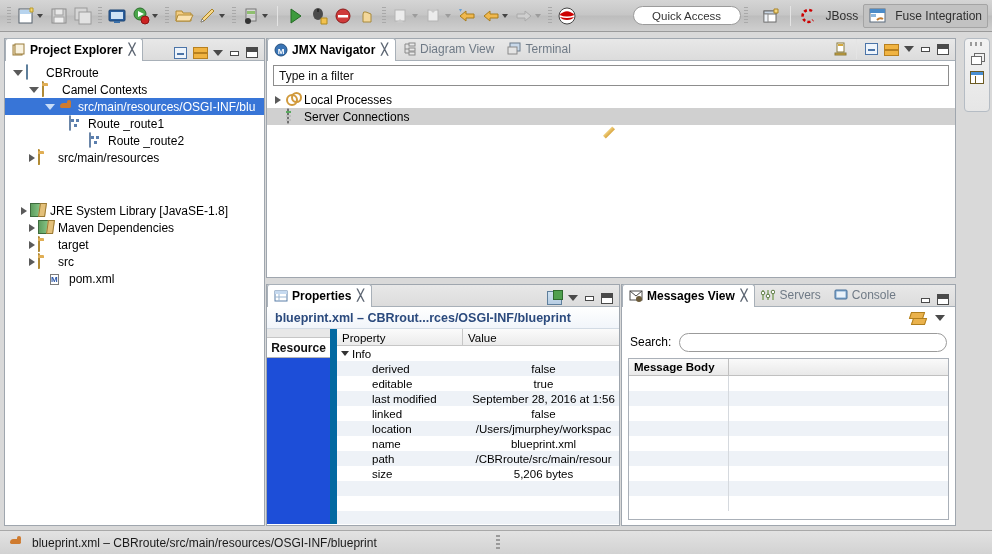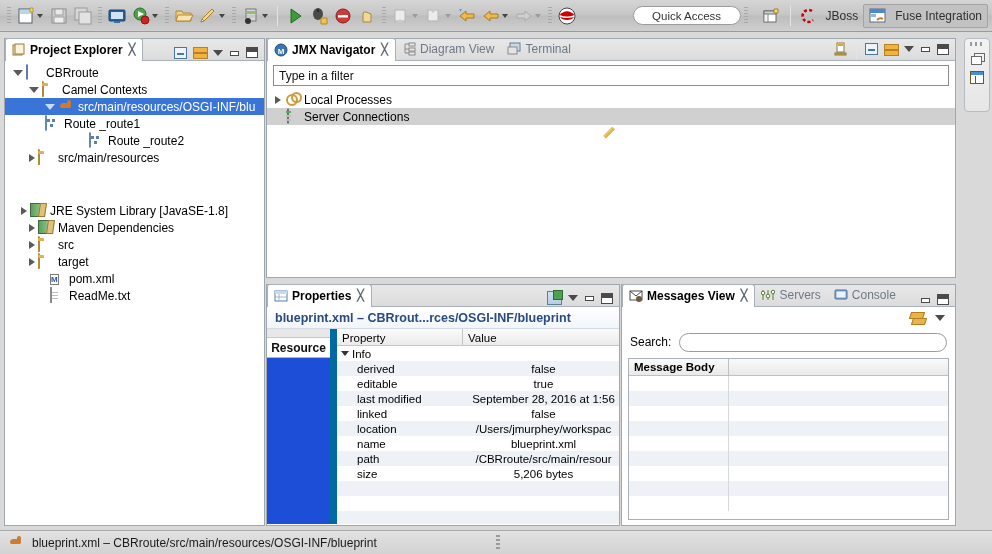--- a/index.html
+++ b/index.html
@@ -169,21 +169,21 @@
   .thead { display: flex; height: 17px; background: linear-gradient(to bottom,#fbfbfb,#ebebeb);
            border-bottom: 1px solid #c6c6c6; font-size: 11.5px; }
   .th { padding: 1px 0 0 5px; display: flex; align-items: center; }
   .th.c1 { width: 126px; border-right: 1px solid #c6c6c6; }
   .th.c2 { flex: 1; }
   .trow2 { display: flex; height: 15px; font-size: 11.5px; align-items: center; }
   .trow2.alt { background: #eef2f7; }
   .td1 { width: 126px; padding-left: 6px; white-space: nowrap; overflow: hidden;
          border-right: 1px solid transparent; display: flex; align-items: center; }
   .td2 { flex: 1; padding-left: 5px; white-space: nowrap; overflow: hidden; text-align: center; }
-  .indent { padding-left: 20px; }
+  .indent { padding-left: 35px; }
   .grp-tw { width:0;height:0;margin-right:3px;
             border-left:4.5px solid transparent;border-right:4.5px solid transparent;border-top:5.5px solid #333;}
 
   
   .msg-toolrow { height: 22px; display: flex; align-items: center; justify-content: flex-end;
                  gap: 10px; padding-right: 10px; background: #fff; }
   .search-row { height: 26px; display: flex; align-items: center; gap: 8px; padding: 0 8px; background:#fff; }
   .search-label { font-size: 12px; }
   .search-input { flex: 1; height: 19px; border: 1px solid #9b9b9b; border-radius: 10px; background: #fff; }
   .msg-table { margin: 3px 6px 6px 6px; border: 1px solid #aab0b8; background:#fff;
@@ -497,21 +497,21 @@
         <span class="ticon"><span class="ic-folder open"></span></span>
         <span>Camel Contexts</span>
       </div>
 
       <div class="trow sel" style="padding-left:40px;">
         <span class="twist open"></span>
         <span class="ticon"><span class="ic-camel"></span></span>
         <span>src/main/resources/OSGI-INF/blu</span>
       </div>
 
-      <div class="trow" style="padding-left:30px;">
+      <div class="trow" style="padding-left:54px;">
         <span class="twist none"></span>
         <span class="ticon"><span class="ic-route"></span></span>
         <span>Route _route1</span>
       </div>
 
       <div class="trow" style="padding-left:74px;">
         <span class="twist none"></span>
         <span class="ticon"><span class="ic-route"></span></span>
         <span>Route _route2</span>
       </div>
@@ -532,38 +532,34 @@
 
       <div class="trow" style="padding-left:24px;">
         <span class="twist"></span>
         <span class="ticon"><span class="ic-lib"></span></span>
         <span>Maven Dependencies</span>
       </div>
 
       <div class="trow" style="padding-left:24px;">
         <span class="twist"></span>
         <span class="ticon"><span class="ic-folder open"></span></span>
-        <span>src</span>
+        <span>target</span>
       </div>
 
       <div class="trow" style="padding-left:24px;">
         <span class="twist"></span>
         <span class="ticon"><span class="ic-folder open"></span></span>
-        <span>target</span>
+        <span>src</span>
       </div>
 
       <div class="trow" style="padding-left:44px;">
         <span class="ticon"><span class="ic-xml">M</span></span>
         <span>pom.xml</span>
       </div>
 
-      <div class="trow" style="padding-left:44px;">
-        <span class="ticon"><span class="ic-file"></span></span>
-        <span>ReadMe.txt</span>
-      </div>
     </div>
   </div>
 
   <div class="view" style="left:266px; top:38px; width:690px; height:240px;">
     <div class="view-tabbar">
       <div class="vtab active">
         <span class="tb-ico" style="width:14px;height:14px;">
           <svg width="14" height="14" viewBox="0 0 14 14">
             <circle cx="7" cy="7" r="6" fill="#3a74b5" stroke="#24507f"></circle>
             <text x="7" y="10.5" font-size="8" fill="#fff" text-anchor="middle" font-family="Liberation Sans">M</text>

